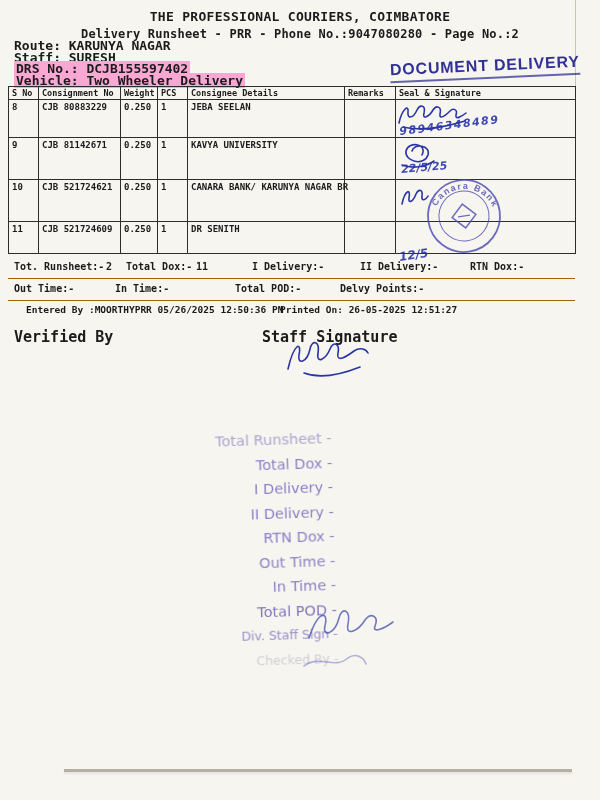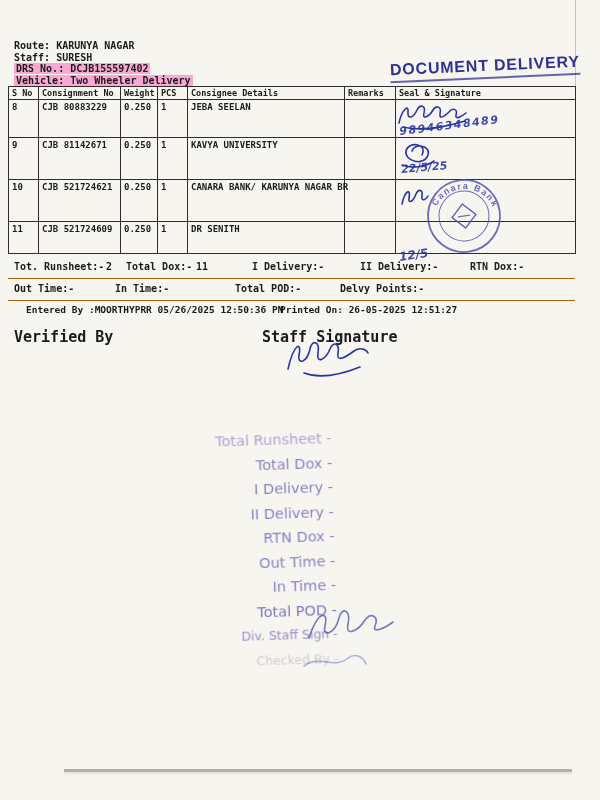--- a/index.html
+++ b/index.html
@@ -3,21 +3,21 @@
 <meta charset="utf-8">
 <style>
   * { box-sizing: border-box; margin: 0; padding: 0; }
   body { background: #e9e7e1; font-family: "DejaVu Sans Mono", monospace; }
   .page { position: relative; width: 600px; height: 800px; background: #f7f5ef; color: #1b1b1b; overflow: hidden; margin: 0 auto; }
 
   .hdr { position: absolute; top: 9px; left: 0; width: 100%; text-align: center; }
   .company { font-size: 13px; font-weight: 700; letter-spacing: .3px; }
   .subtitle { font-size: 12px; font-weight: 700; margin-top: 3px; letter-spacing: .2px; }
 
-  .info-left  { position: absolute; top: 40px; left: 14px;  font-size: 10px; font-weight: 700; line-height: 11.5px; white-space: nowrap; }
+  .info-left  { position: absolute; top: 40px; left: 14px;  font-size: 13px; font-weight: 700; line-height: 11.5px; white-space: nowrap; }
   .info-right { position: absolute; top: 41px; left: 358px; font-size: 9.5px; font-weight: 700; line-height: 12.5px; white-space: nowrap; }
   .hl { background: #f9a8d4; padding: 0 2px; }
 
   .doc-stamp { position: absolute; top: 57px; left: 390px; font-family: "Liberation Sans", sans-serif;
     font-size: 16px; font-weight: 700; letter-spacing: .8px; color: #23238f; transform: rotate(-2.5deg);
     border-bottom: 2px solid rgba(35,35,143,.75); padding-bottom: 2px; opacity: .93; white-space: nowrap; }
 
   table.rs { position: absolute; top: 86px; left: 8px; width: 567px; border-collapse: collapse; table-layout: fixed;
     font-size: 9px; font-weight: 700; }
   table.rs th, table.rs td { border: 1px solid #2e2d2a; padding: 2px 3px; text-align: left; vertical-align: top; white-space: nowrap; overflow: visible; }
@@ -69,20 +69,24 @@
     box-shadow: 0 2px 2px rgba(0,0,0,.08); }
   .edge-right { position: absolute; top: 0; left: 575px; width: 1px; height: 86px; background: #c6c3b8; }
 </style>
 </head>
 <body>
 
 <div class="page">
 
   <div class="edge-right"></div>
 
+  <div class="hdr">
+    <div class="company">THE PROFESSIONAL COURIERS, COIMBATORE</div>
+    <div class="subtitle">Delivery Runsheet - PRR - Phone No.:9047080280 - Page No.:2</div>
+  </div>
 
   <div class="info-left">
     <div><span>Route:</span> <span>KARUNYA NAGAR</span></div>
     <div><span>Staff:</span> <span>SURESH</span></div>
     <div><span class="hl"><span>DRS No.:</span> <span>DCJB155597402</span></span></div>
     <div><span class="hl"><span>Vehicle:</span> <span>Two Wheeler Delivery</span></span></div>
   </div>
 
 
   <div class="doc-stamp">DOCUMENT DELIVERY</div>

